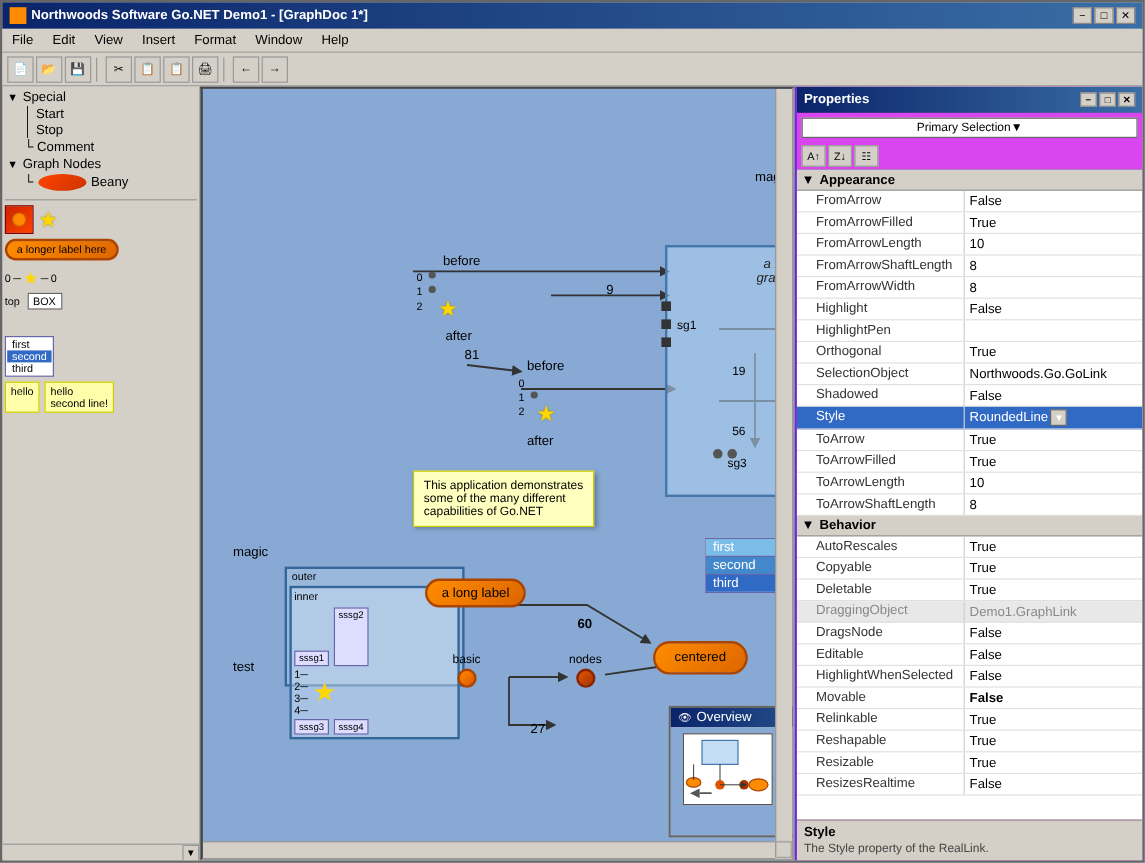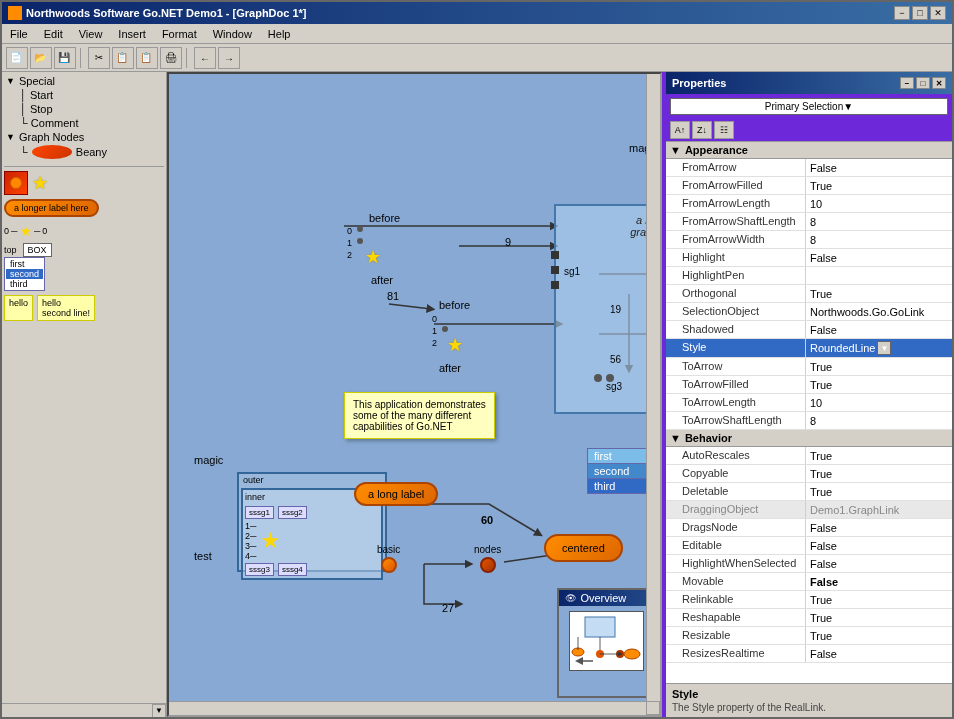--- a/index.html
+++ b/index.html
@@ -45,21 +45,21 @@
     
     
     .info-box { position: absolute; background: #ffffc0; border: 1px solid #cccc00; padding: 6px 8px; font-size: 10px; box-shadow: 2px 2px 4px rgba(0,0,0,0.3); max-width: 200px; }
     
     
     .overview-window { position: absolute; background: #d4d0c8; border: 2px solid #666; }
     .overview-title { background: linear-gradient(to right, #0a246a, #3a6ea5); color: white; padding: 2px 6px; font-size: 11px; display: flex; align-items: center; justify-content: space-between; }
     .overview-content { background: #87a9d4; width: 188px; height: 90px; position: relative; }
     
     
-    .props-panel { width: 290px; background: #6d28d9; border-left: 4px solid #6d28d9; display: flex; flex-direction: column; overflow: hidden; }
+    .props-panel { width: 290px; background: #d946ef; border-left: 2px solid #6d28d9; display: flex; flex-direction: column; overflow: hidden; }
     .props-title { background: linear-gradient(to right, #0a246a, #3a6ea5); color: white; padding: 3px 6px; font-size: 11px; font-weight: bold; display: flex; align-items: center; justify-content: space-between; height: 22px; }
     .props-title-controls { display: flex; gap: 2px; }
     .props-selector { margin: 4px; background: white; border: 1px solid #666; padding: 2px 4px; width: calc(100% - 8px); display: flex; align-items: center; justify-content: center; cursor: pointer; font-size: 10px; }
     .props-toolbar { display: flex; gap: 2px; padding: 2px 4px; border-bottom: 1px solid #999; }
     .props-toolbar-btn { width: 20px; height: 18px; background: #d4d0c8; border: 1px solid #999; display: flex; align-items: center; justify-content: center; cursor: pointer; font-size: 9px; }
     .props-table { flex: 1; overflow-y: auto; background: white; }
     .props-section-header { background: #d4d0c8; padding: 2px 4px; font-size: 11px; font-weight: bold; display: flex; align-items: center; gap: 4px; border-bottom: 1px solid #999; }
     .props-row { display: flex; border-bottom: 1px solid #e0e0e0; min-height: 18px; }
     .props-row.selected { background: #316ac5; color: white; }
     .props-key { width: 140px; padding: 2px 4px 2px 16px; font-size: 11px; border-right: 1px solid #d0d0d0; color: #333; flex-shrink: 0; }
@@ -162,21 +162,21 @@
           </div>
 
           <div style="display:flex;align-items:center;gap:2px;font-size:9px;margin-bottom:4px;">
             <span>0</span>
             <span>─</span>
             <span style="color:#ffd700;font-size:14px;">★</span>
             <span>─</span>
             <span>0</span>
           </div>
 
-          <div style="display:flex;align-items:center;gap:6px;margin-bottom:0;">
+          <div style="display:flex;align-items:center;gap:6px;margin-bottom:22px;">
             <span style="font-size:9px;">top</span>
             <div style="border:1px solid #666;padding:1px 4px;font-size:9px;background:white;">BOX</div>
           </div>
 
           <div style="display:flex;gap:4px;margin-bottom:4px;">
             <div style="background:white;border:1px solid #6666aa;font-size:9px;padding:1px;">
               <div style="padding:0 4px;">first</div>
               <div style="background:#316ac5;color:white;padding:0 4px;">second</div>
               <div style="padding:0 4px;">third</div>
             </div>
@@ -301,21 +301,21 @@
             <span>This application demonstrates<br>some of the many different<br>capabilities of Go.NET</span>
           </div>
 
           <div class="cn-outer-box" style="left:68px;top:398px;width:150px;height:100px;">
             <div style="font-size:9px;padding:1px 4px;">outer</div>
 
             <div style="margin:2px;border:2px solid #336699;background:rgba(200,220,240,0.5);padding:2px;font-size:9px;">
               <div>inner</div>
 
               <div style="display:flex;gap:4px;margin-top:4px;">
-                <div style="background:#ddf;border:1px solid #66a;padding:1px 3px;font-size:8px;">sssg1</div>
+                <div style="background:#ddf;border:1px solid #66a;padding:1px 3px;font-size:8px;margin-top:36px;">sssg1</div>
                 <div style="background:#ddf;border:1px solid #66a;padding:1px 3px;font-size:8px;">sssg2</div>
               </div>
               <div style="display:flex;align-items:center;gap:4px;margin-top:2px;">
                 <div style="font-size:9px;">1─<br>2─<br>3─<br>4─</div>
                 <span style="font-size:22px;color:#ffd700;">★</span>
               </div>
               <div style="display:flex;gap:4px;margin-top:2px;">
                 <div style="background:#ddf;border:1px solid #66a;padding:1px 3px;font-size:8px;">sssg3</div>
                 <div style="background:#ddf;border:1px solid #66a;padding:1px 3px;font-size:8px;">sssg4</div>
               </div>

